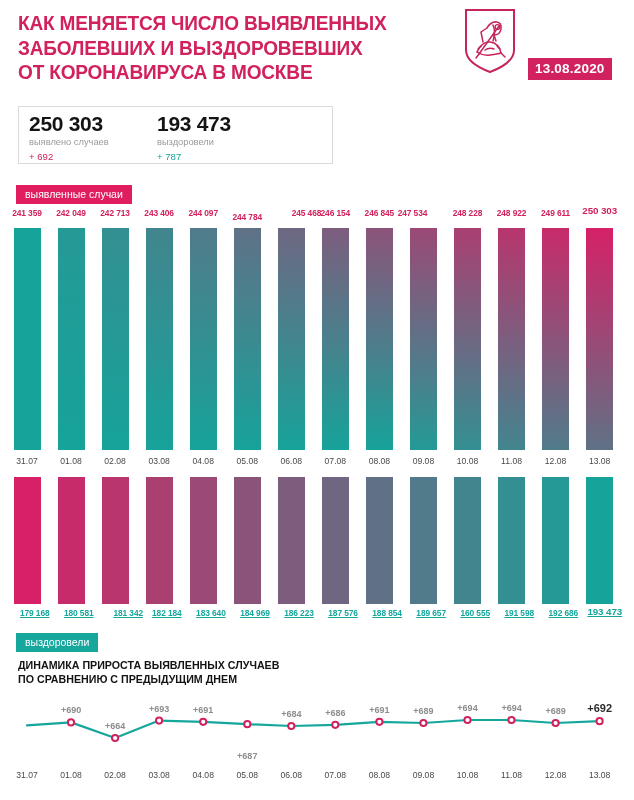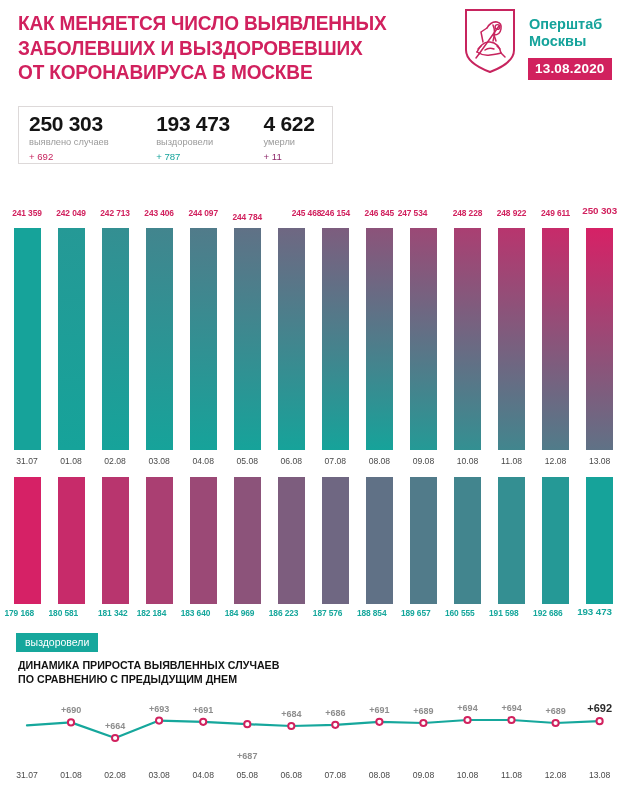--- a/index.html
+++ b/index.html
@@ -69,23 +69,23 @@
     color: #d1215e; font-weight: 700; font-size: 8.4px;
     white-space: nowrap; letter-spacing: -0.1px;
   }
   .bar-top { position: absolute; }
   .date-lbl {
     position: absolute; text-align: center; color: #4a4a4a;
     font-size: 8.6px; white-space: nowrap;
   }
   .bar-bot { position: absolute; }
   .bot-val {
-    position: absolute; text-align: left;
+    position: absolute; text-align: right;
     color: #16a79c; font-weight: 700; font-size: 8.4px;
-    white-space: nowrap; letter-spacing: -0.1px;
+    white-space: nowrap; letter-spacing: -0.1px; text-decoration: underline;
   }
 
   
   .sub-title {
     position: absolute; left: 18px; top: 658px;
     color: #131313; font-weight: 700; font-size: 11.6px; line-height: 14px;
     font-family: "Liberation Sans Narrow", "Liberation Sans", sans-serif;
     transform: scaleX(0.92); transform-origin: left top;
   }
   .sub-title span { display: block; white-space: nowrap; }
@@ -123,46 +123,38 @@
           <path d="M30 33 Q33 24 30 17"></path>
           <path d="M36 18 L16 46"></path>
           <path d="M24 20 Q28 13 34 14 Q39 15 38 21 Q37 27 31 27"></path>
           <path d="M31 27 L33 33"></path>
           <path d="M16 46 L13 50 M38 45 L42 49"></path>
           <path d="M22 42 Q26 39 31 41"></path>
           <path d="M18 38 L15 41 M34 38 L37 41"></path>
         </g>
         <circle cx="34.5" cy="19" r="2.4" fill="none" stroke="#c7245e" stroke-width="1.4"></circle>
       </svg>
-      <div class="brand-name">
-        <span>Оперштаб</span>
-        <span>Москвы</span>
-      </div>
       <div class="date-badge">13.08.2020</div>
     </div>
   </div>
 
   <div class="stats">
     <div class="stat">
       <div class="stat-num">250 303</div>
       <div class="stat-lbl">выявлено случаев</div>
       <div class="stat-delta" style="color:#c7245e">+ 692</div>
     </div>
     <div class="stat">
       <div class="stat-num">193 473</div>
       <div class="stat-lbl">выздоровели</div>
       <div class="stat-delta" style="color:#15a39b">+ 787</div>
     </div>
-    <div class="stat">
-      <div class="stat-num">4 622</div>
-      <div class="stat-lbl">умерли</div>
-      <div class="stat-delta" style="color:#8e2a6b">+ 11</div>
-    </div>
   </div>
 
+  <div class="tag tag-cases">выявленные случаи</div>
   <div class="tag tag-recov">выздоровели</div>
 
   <div class="bars" id="bars">
       <div class="top-val" style="left:4.5px;top:208px;width:45px;">241 359</div>
       <div class="bar-top" style="left:13.5px;top:228px;width:27px;height:222px;background:linear-gradient(to bottom,rgb(22,163,154) 0%,rgb(22,163,154) 100%);"></div>
       <div class="date-lbl" style="left:6.5px;top:456px;width:41px;">31.07</div>
       <div class="bar-bot" style="left:13.5px;top:477px;width:27px;height:127px;background:rgb(214,33,102);"></div>
       <div class="bot-val" style="left:4.5px;top:608px;width:45px;">179 168</div>
       <div class="top-val" style="left:48.55px;top:208px;width:45px;">242 049</div>
       <div class="bar-top" style="left:57.55px;top:228px;width:27px;height:222px;background:linear-gradient(to bottom,rgb(37,153,150) 0%,rgb(22,163,154) 100%);"></div>

